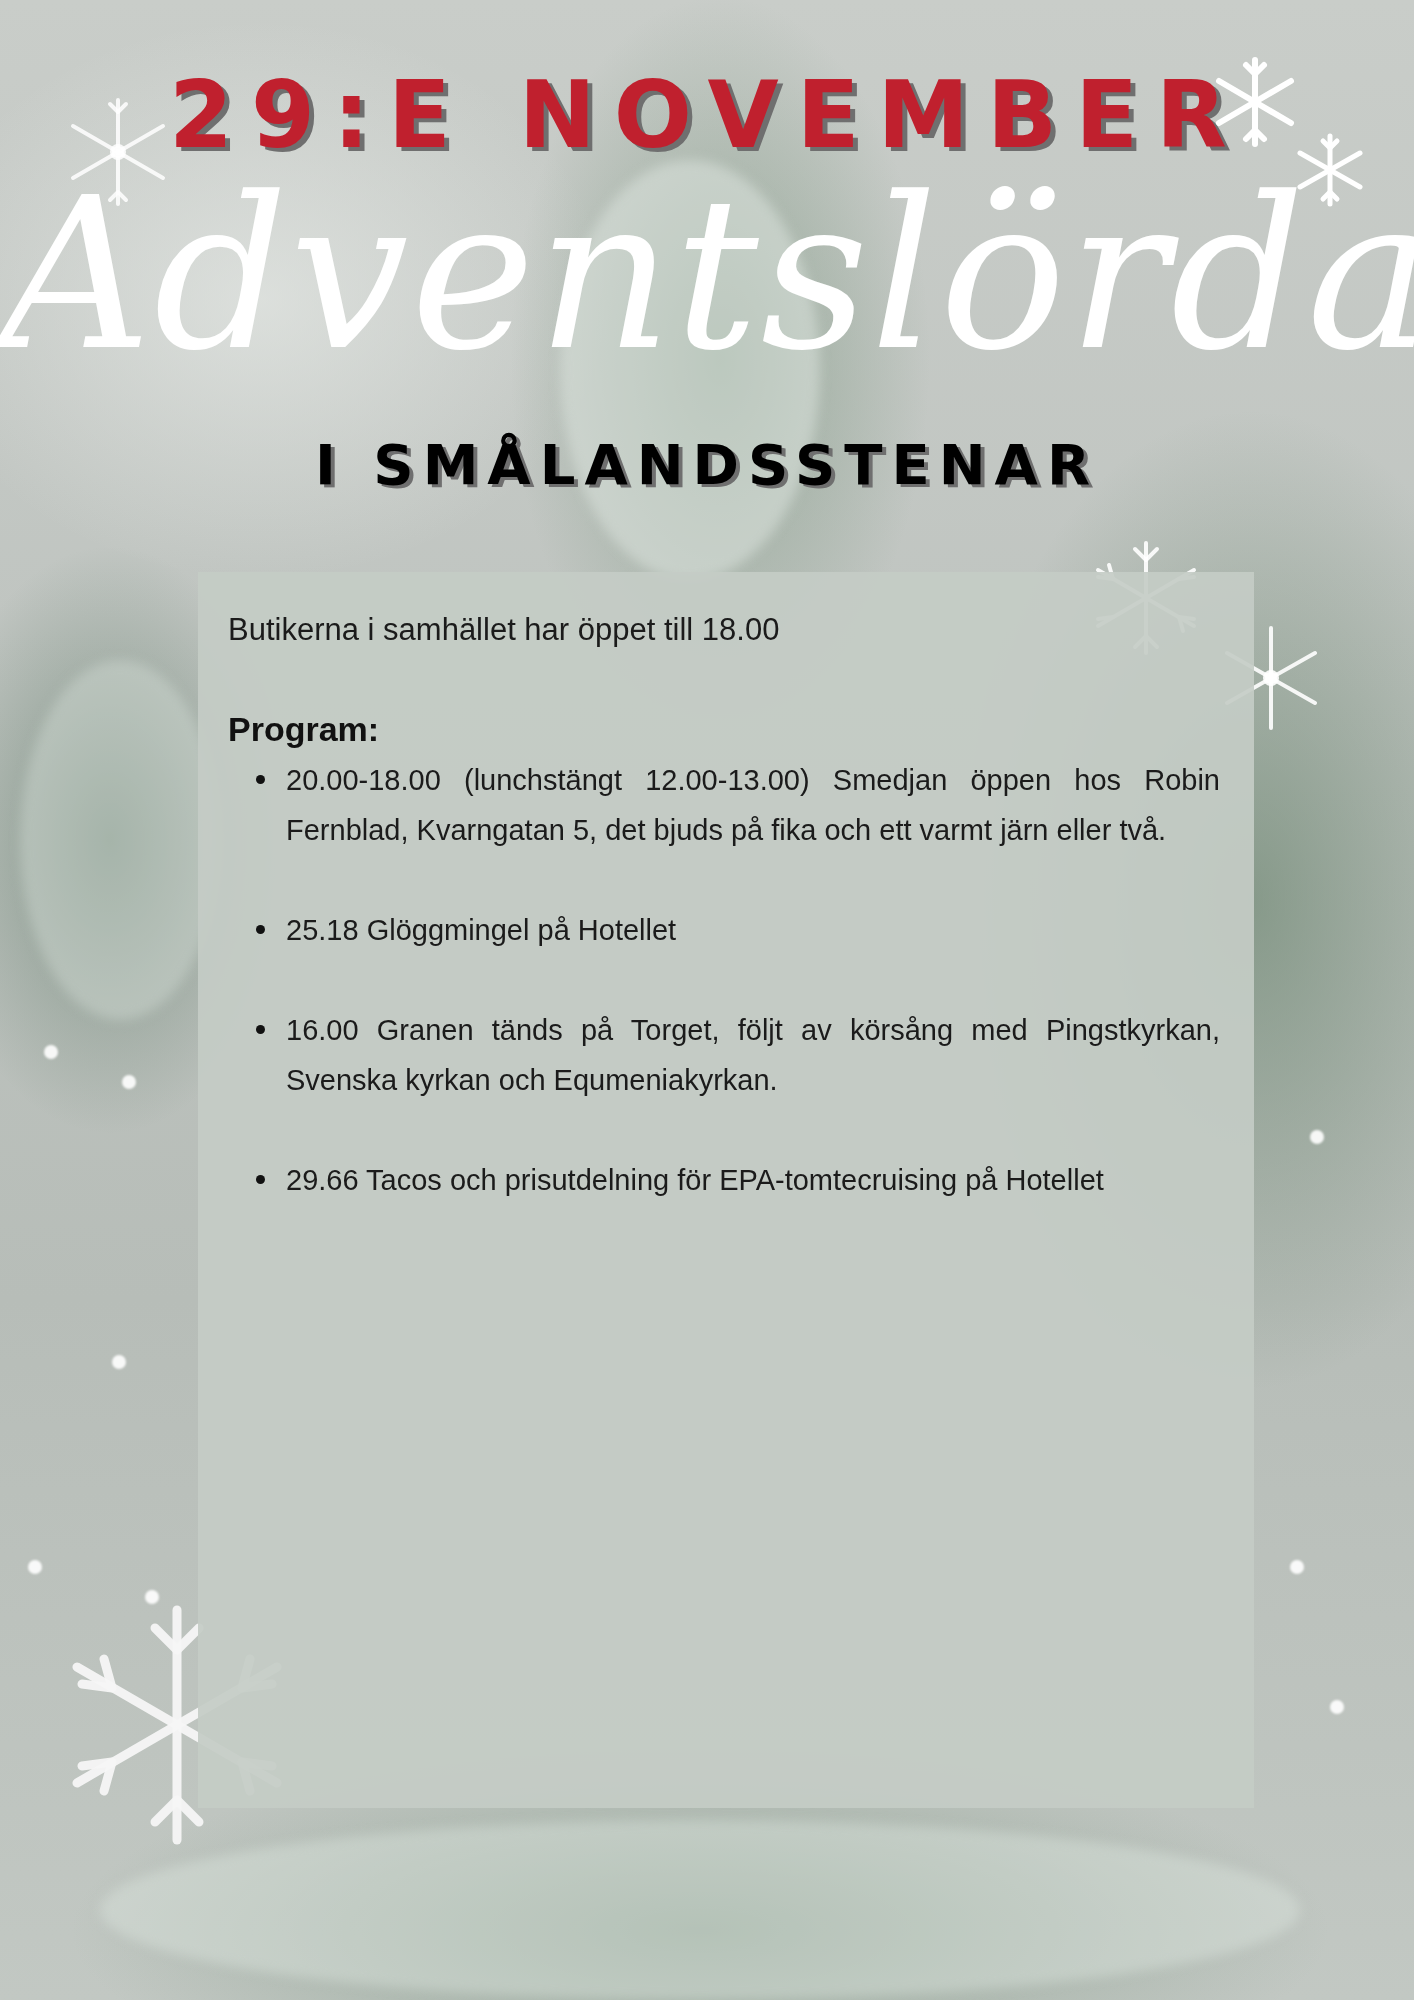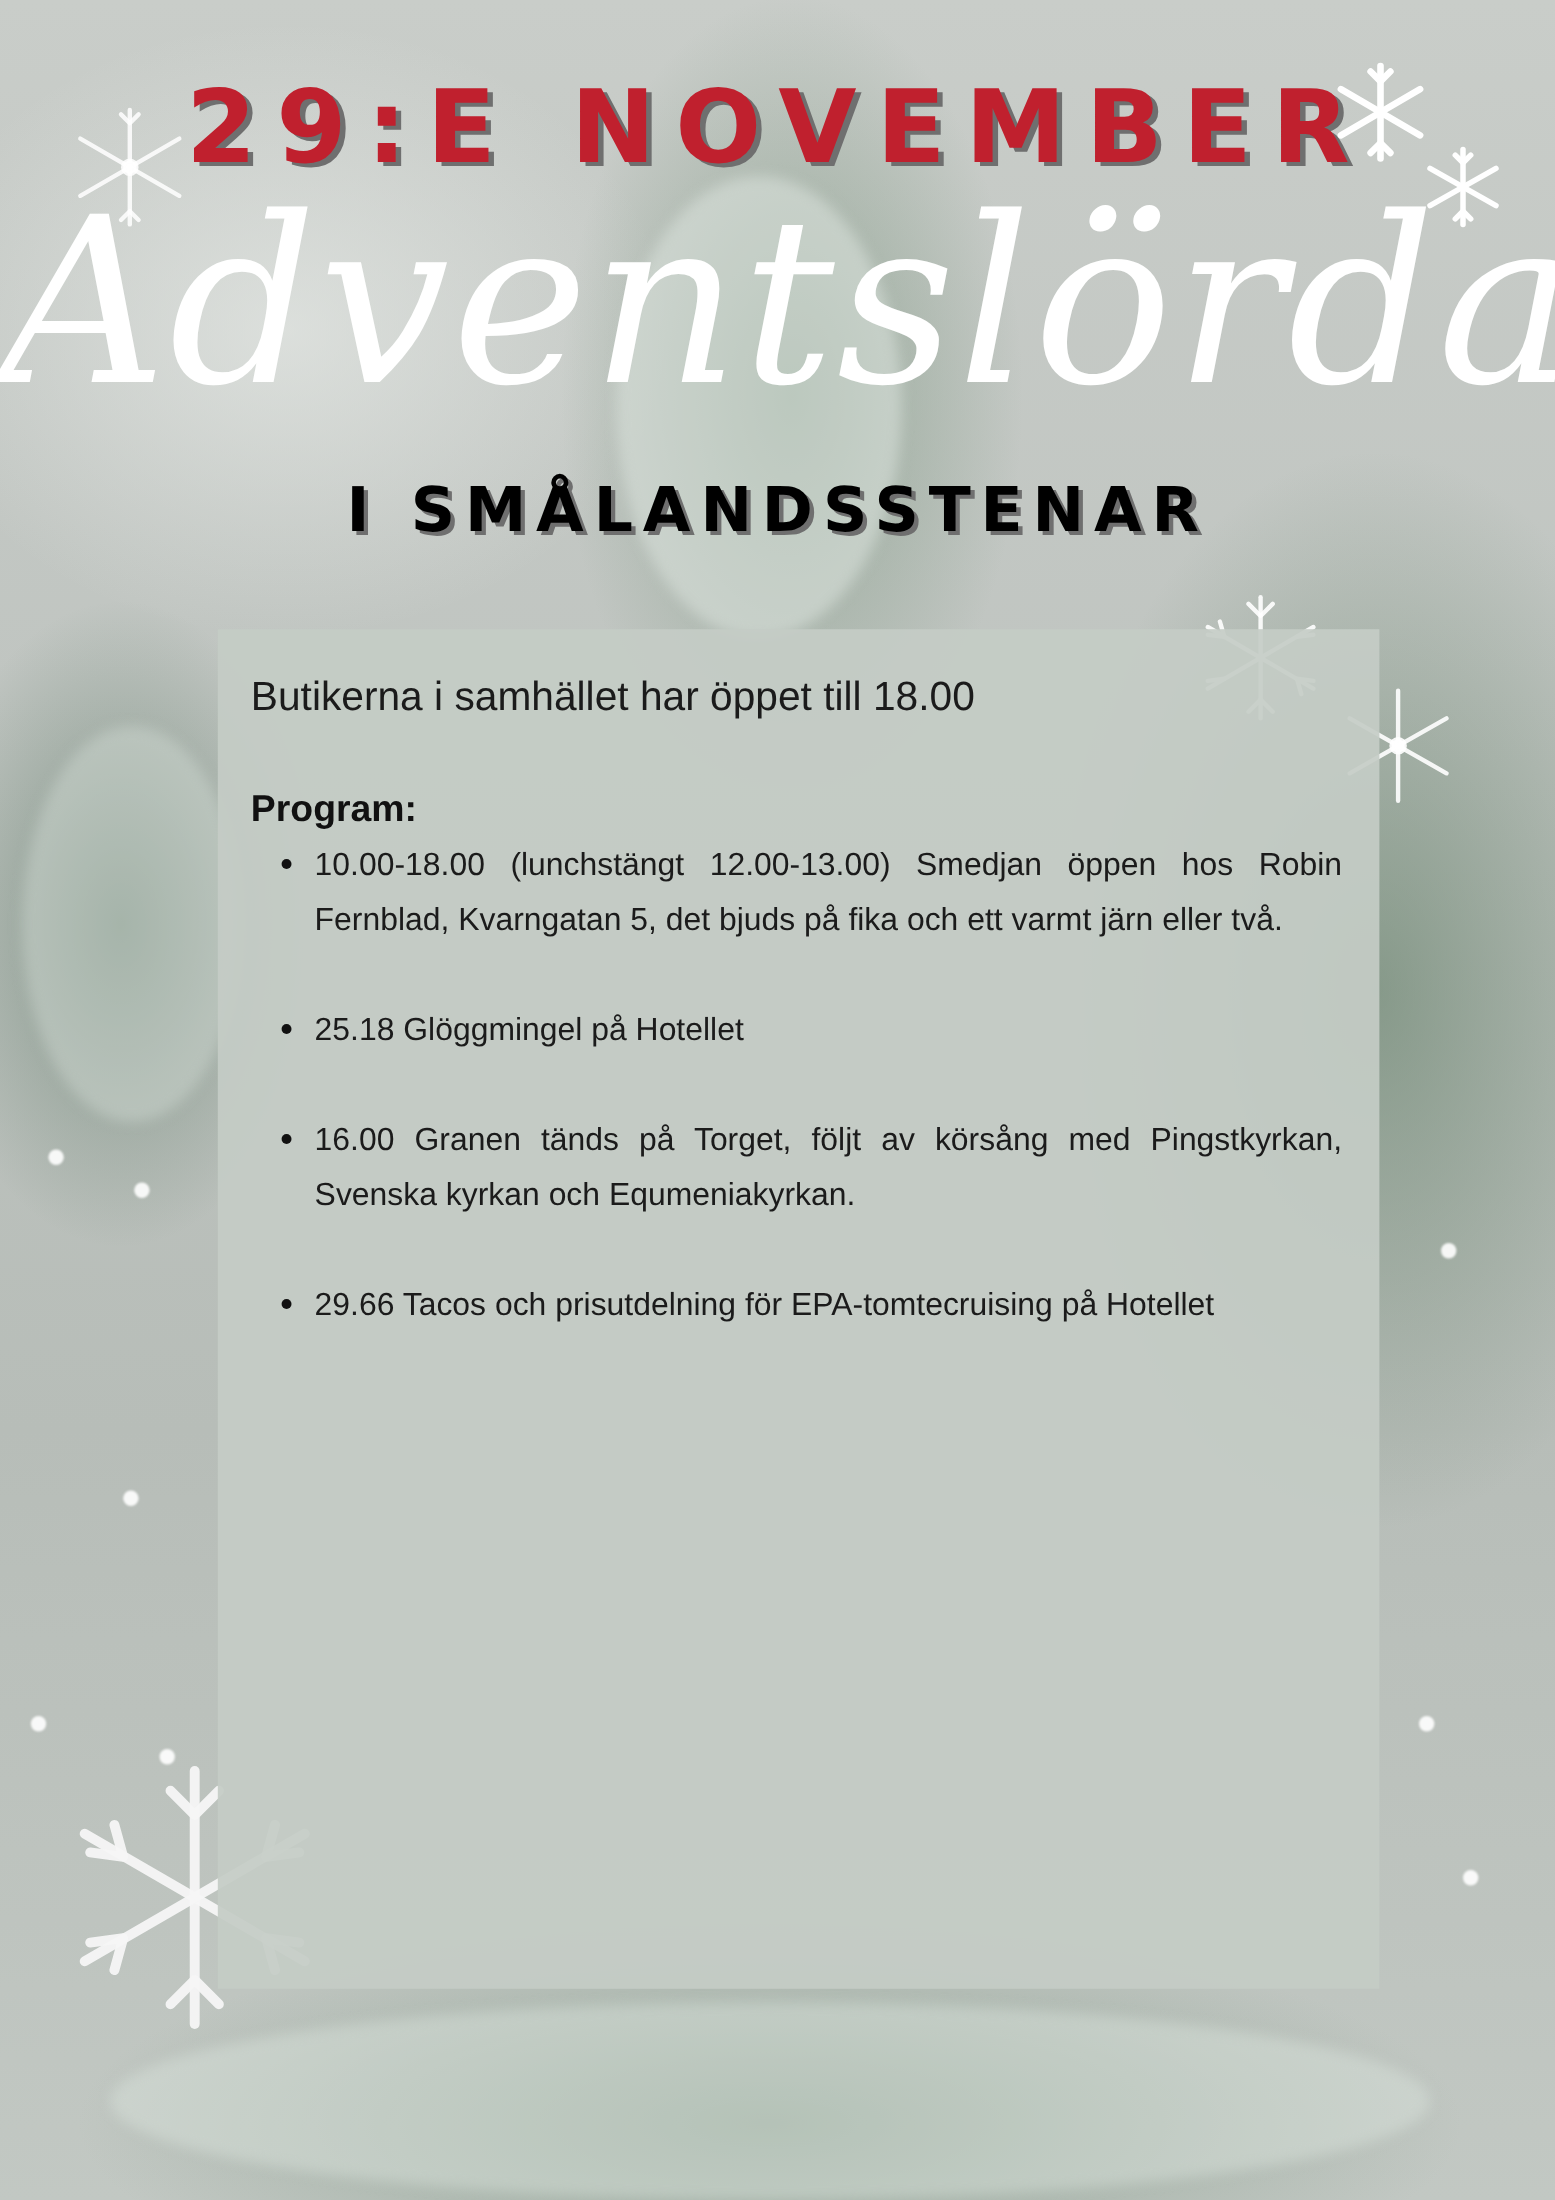--- a/index.html
+++ b/index.html
@@ -34,21 +34,21 @@
       font-family: "DejaVu Sans", sans-serif; font-weight: bold;
       font-size: 56px; letter-spacing: 9px; color: #000000;
       text-shadow: 4px 3px 0 #6f6f6f;
     }
 
     .panel {
       position: absolute; left: 198px; top: 572px; width: 1056px; height: 1236px;
       background: rgba(196,204,197,0.92);
     }
     .panel-inner { position: absolute; left: 30px; top: 40px; right: 34px; }
-    .intro { font-size: 37px; color: #1b1b1b; margin: 0 0 62px 0; }
+    .intro { font-size: 31px; color: #1b1b1b; margin: 0 0 62px 0; }
     .program-label { font-size: 34px; font-weight: bold; color: #111; margin: 0 0 6px 0; }
     ul.program { margin: 0; padding: 0 0 0 58px; list-style: none; }
     ul.program li {
       position: relative; font-size: 29px; line-height: 50px; color: #1b1b1b;
       text-align: justify; margin-bottom: 50px;
     }
     ul.program li::before {
       content: ""; position: absolute; left: -30px; top: 20px;
       width: 9px; height: 9px; border-radius: 50%; background: #111;
     }
@@ -127,19 +127,19 @@
       <line x1="-100" y1="58" x2="100" y2="-58"></line>
     <path d="M0 -75 l-22 -22 M0 -75 l22 -22 M0 75 l-22 22 M0 75 l22 22 M-65 -37 l-30 -4 M-65 -37 l-8 -29 M65 37 l30 4 M65 37 l8 29 M-65 37 l-30 4 M-65 37 l-8 29 M65 -37 l30 -4 M65 -37 l8 -29"></path>
   </svg>
 </div>
 
 <div class="panel">
   <div class="panel-inner">
     <p class="intro">Butikerna i samhället har öppet till 18.00</p>
     <p class="program-label">Program:</p>
     <ul class="program">
-      <li><span>10.00-18.00 (lunchstängt 12.00-13.00) Smedjan öppen hos Robin Fernblad, Kvarngatan 5, det bjuds på fika och ett varmt järn eller två.</span></li>
+      <li><span>20.00-18.00 (lunchstängt 12.00-13.00) Smedjan öppen hos Robin Fernblad, Kvarngatan 5, det bjuds på fika och ett varmt järn eller två.</span></li>
       <li><span>25.18 Glöggmingel på Hotellet</span></li>
       <li><span>16.00 Granen tänds på Torget, följt av körsång med Pingstkyrkan, Svenska kyrkan och Equmeniakyrkan.</span></li>
       <li><span>29.66 Tacos och prisutdelning för EPA-tomtecruising på Hotellet</span></li>
     </ul>
   </div>
 </div>
 
 </body></html>

